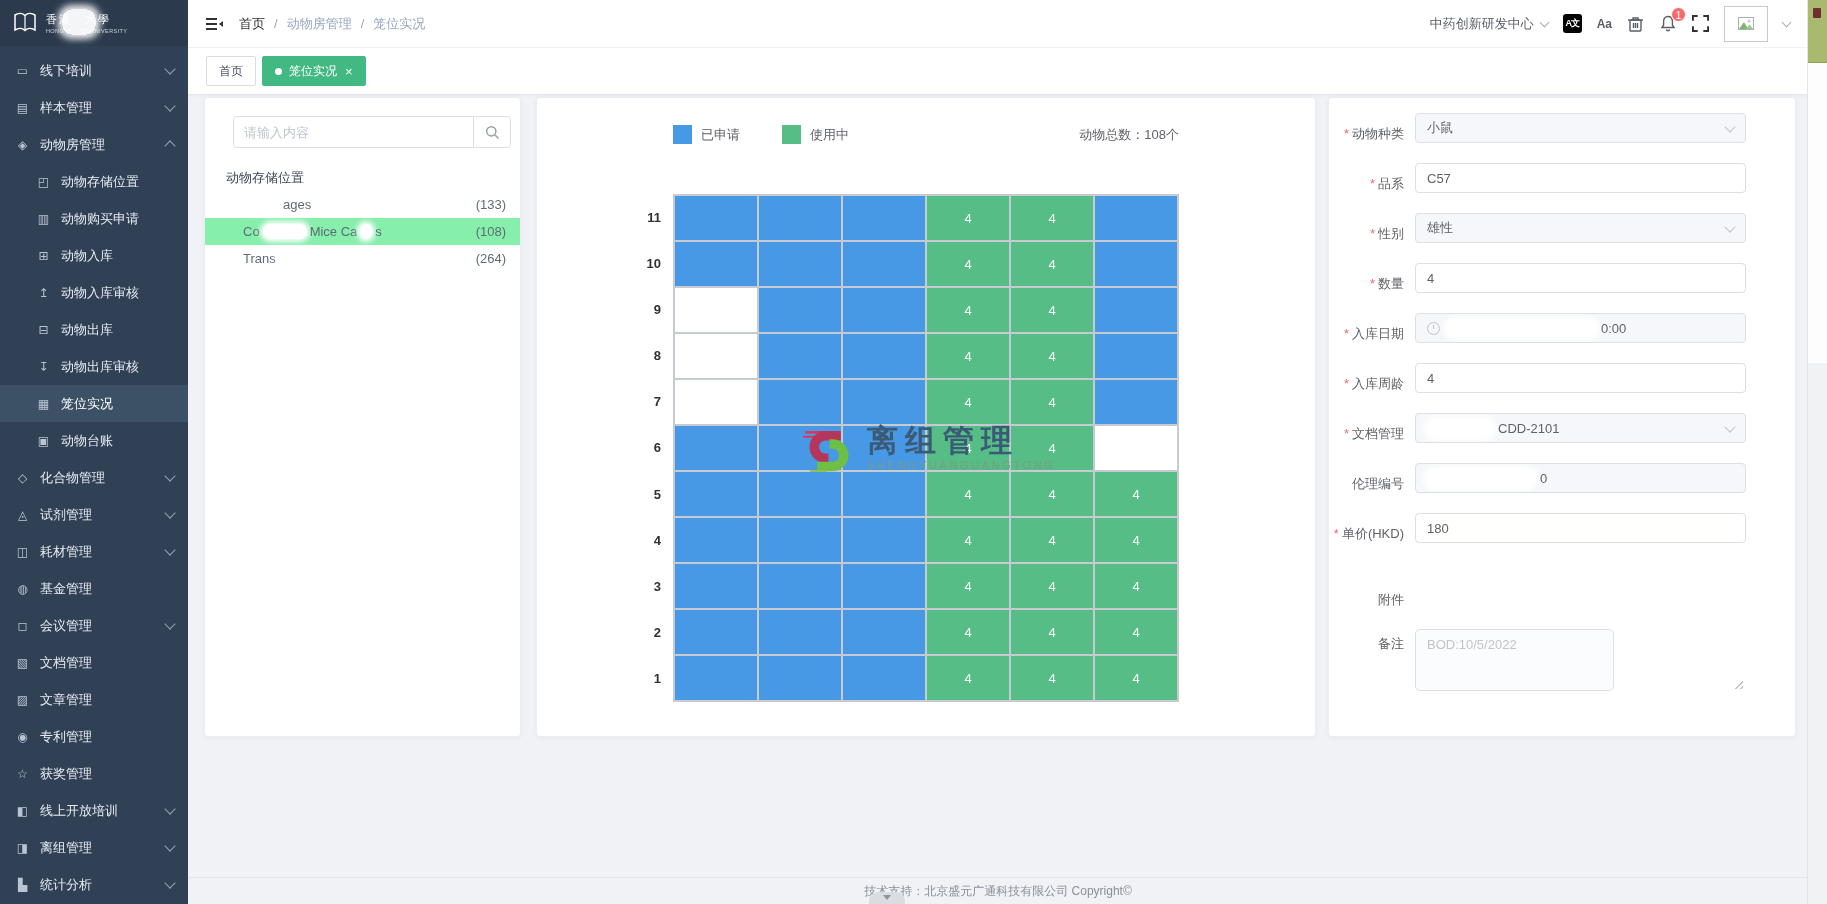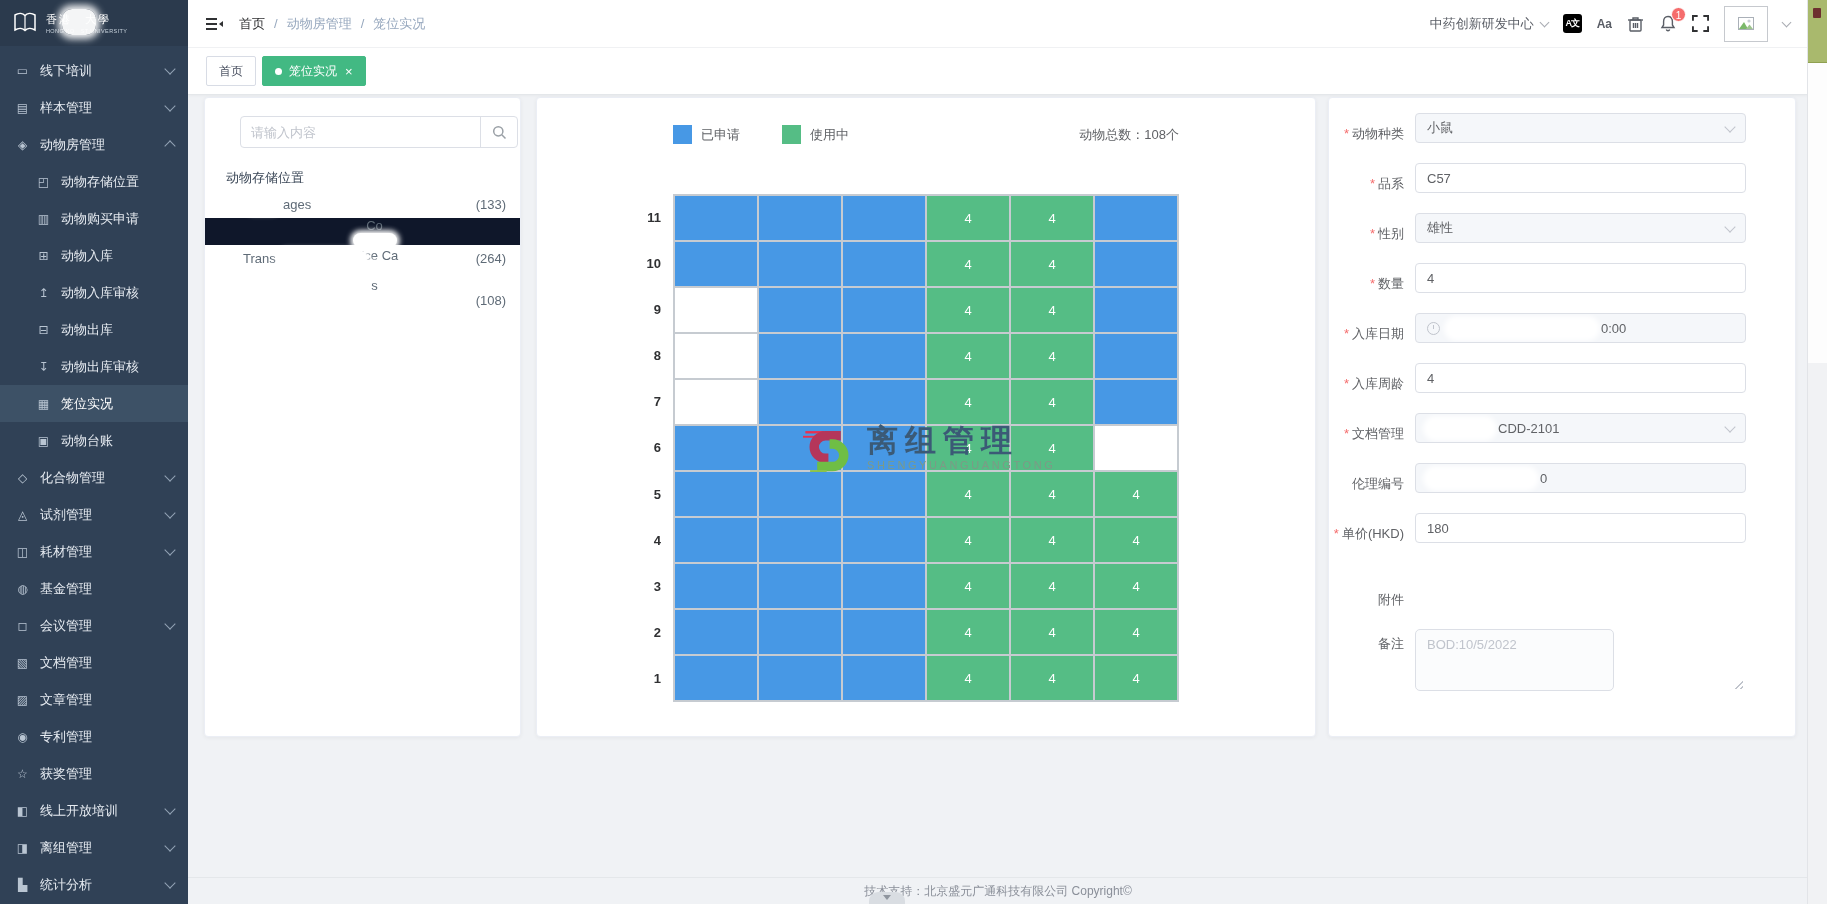--- a/index.html
+++ b/index.html
@@ -48,28 +48,28 @@
   .tab.active{background:#42b983;border-color:#42b983;color:#fff;}
   .tab .dot{width:7px;height:7px;border-radius:50%;background:#fff;}
   .tab .x{font-size:13px;line-height:1;margin-left:1px;}
   
   .content{position:absolute;top:93px;left:0;right:0;bottom:0;}
   .card{position:absolute;background:#fff;border:1px solid #ebeef5;border-radius:4px;box-shadow:0 1px 4px rgba(0,0,0,.05);}
   #card-tree{left:16px;top:4px;width:315px;height:638px;}
   #card-grid{left:348px;top:4px;width:778px;height:638px;}
   #card-form{left:1140px;top:4px;width:466px;height:638px;}
   
-  .search{position:absolute;left:35px;top:18px;width:278px;height:32px;border:1px solid #dcdfe6;border-radius:4px;display:flex;box-sizing:border-box;background:#fff;}
+  .search{position:absolute;left:28px;top:18px;width:278px;height:32px;border:1px solid #dcdfe6;border-radius:4px;display:flex;box-sizing:border-box;background:#fff;}
   .search input{flex:1;border:none;outline:none;padding:0 10px;font-size:13px;color:#606266;font-family:inherit;background:transparent;min-width:0;}
   .search input::placeholder{color:#c0c4cc;}
   .sbtn{width:36px;border-left:1px solid #dcdfe6;display:flex;align-items:center;justify-content:center;cursor:pointer;}
   .tree{position:absolute;top:66px;left:0;right:0;font-size:13px;}
   .t-parent{height:27px;line-height:27px;padding-left:21px;color:#3c4858;}
   .t-item{height:27px;display:flex;align-items:center;padding-left:38px;padding-right:14px;color:#5f6b77;cursor:pointer;}
-  .t-item.selected{background:#0f172a;flex-direction:column;}
+  .t-item.selected{background:#86efac;}
   .t-item .cnt{margin-left:auto;color:#5f6b77;}
   .tblur{display:inline-block;height:15px;background:#fff;border-radius:8px;box-shadow:0 0 5px 3px rgba(255,255,255,.95);margin:0 3px;flex:none;}
   
   .legend{position:absolute;top:27px;left:136px;width:506px;display:flex;align-items:center;font-size:13px;color:#606266;}
   .lg-sq{width:19px;height:19px;margin-right:9px;flex:none;}
   .lg-label{margin-right:42px;}
   .total{margin-left:auto;}
   .colheads{position:absolute;top:68px;left:136px;width:506px;display:grid;grid-template-columns:repeat(6,1fr);
     text-align:center;font-weight:bold;font-size:13px;color:#303133;}
   .rowlabels{position:absolute;top:96px;left:94px;width:36px;height:508px;display:grid;grid-template-rows:repeat(11,1fr);}

